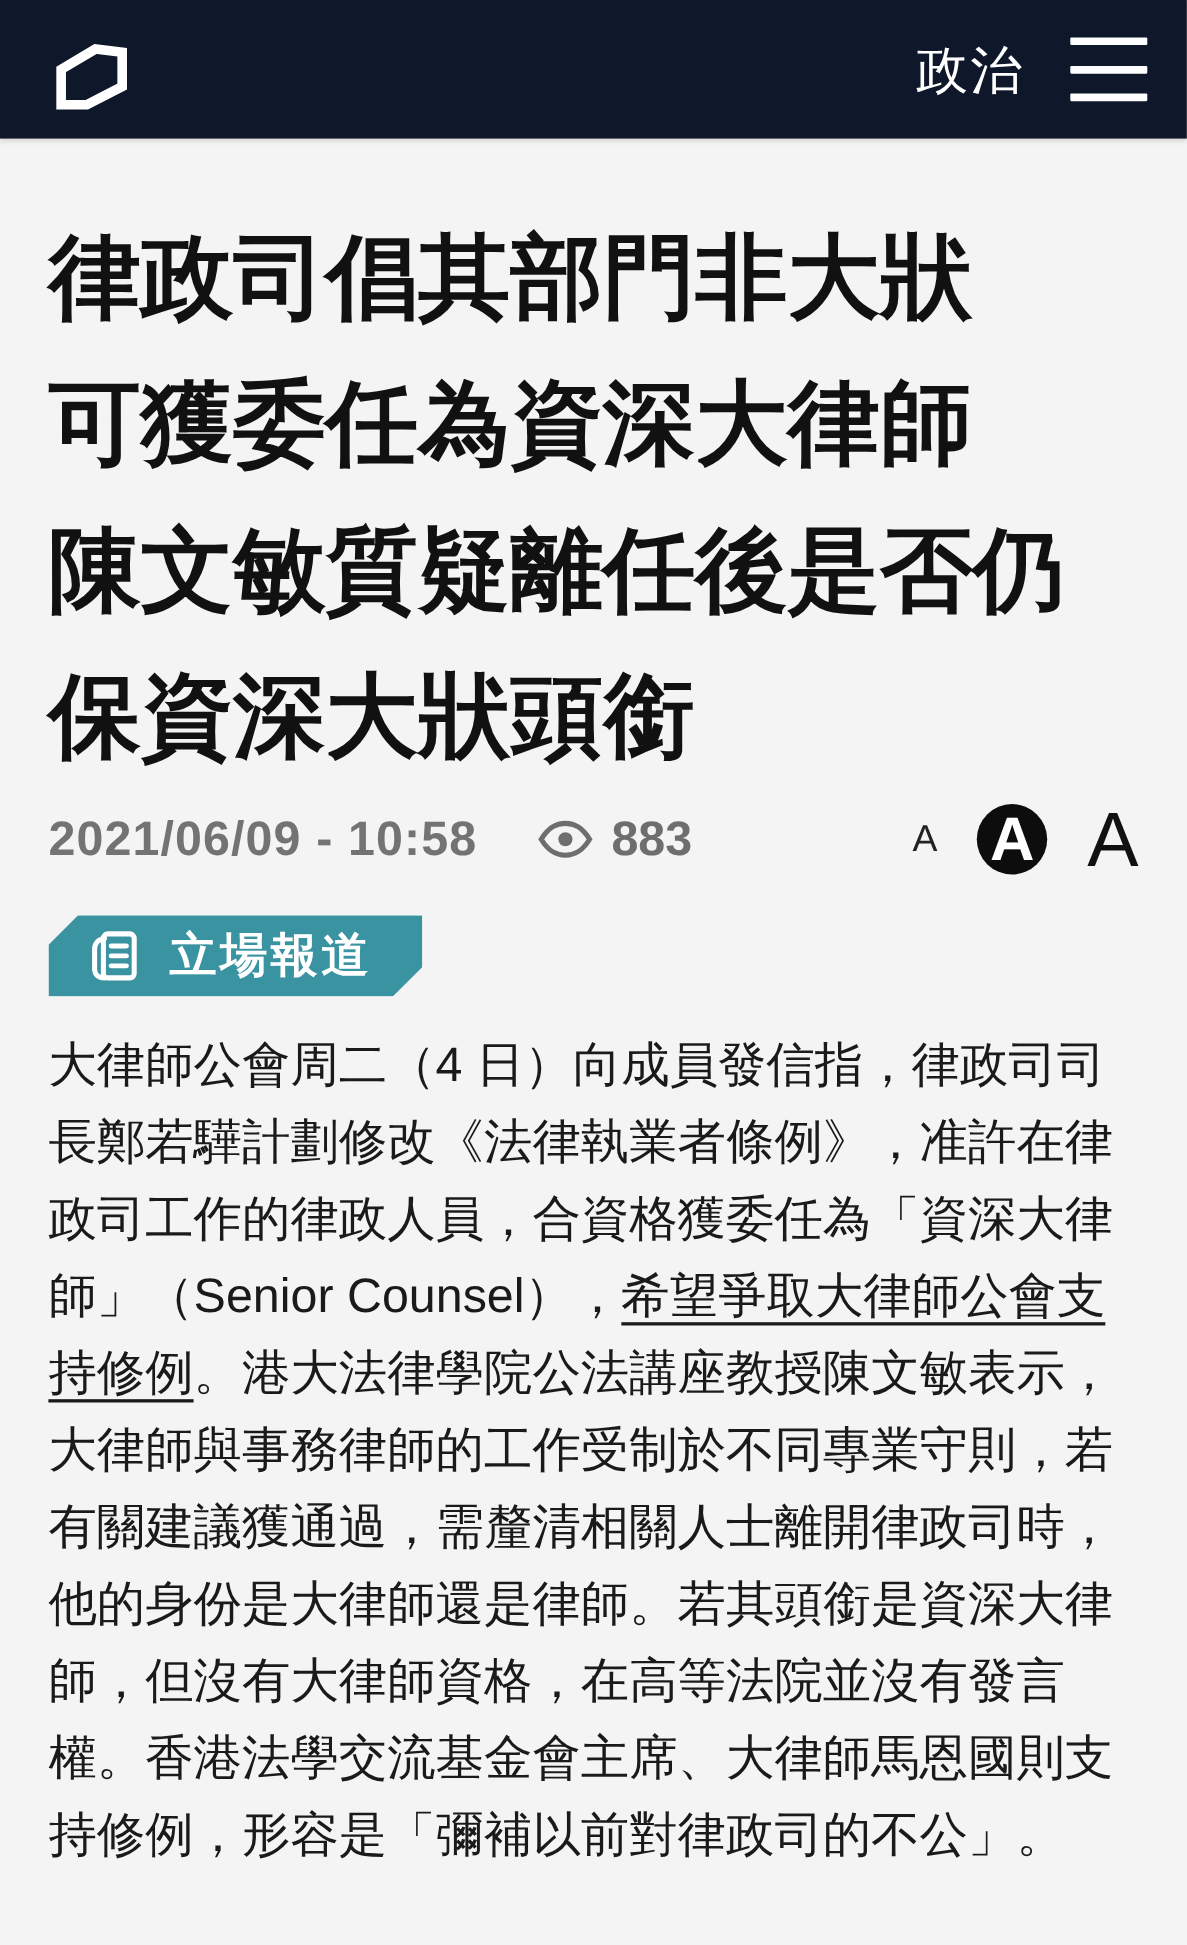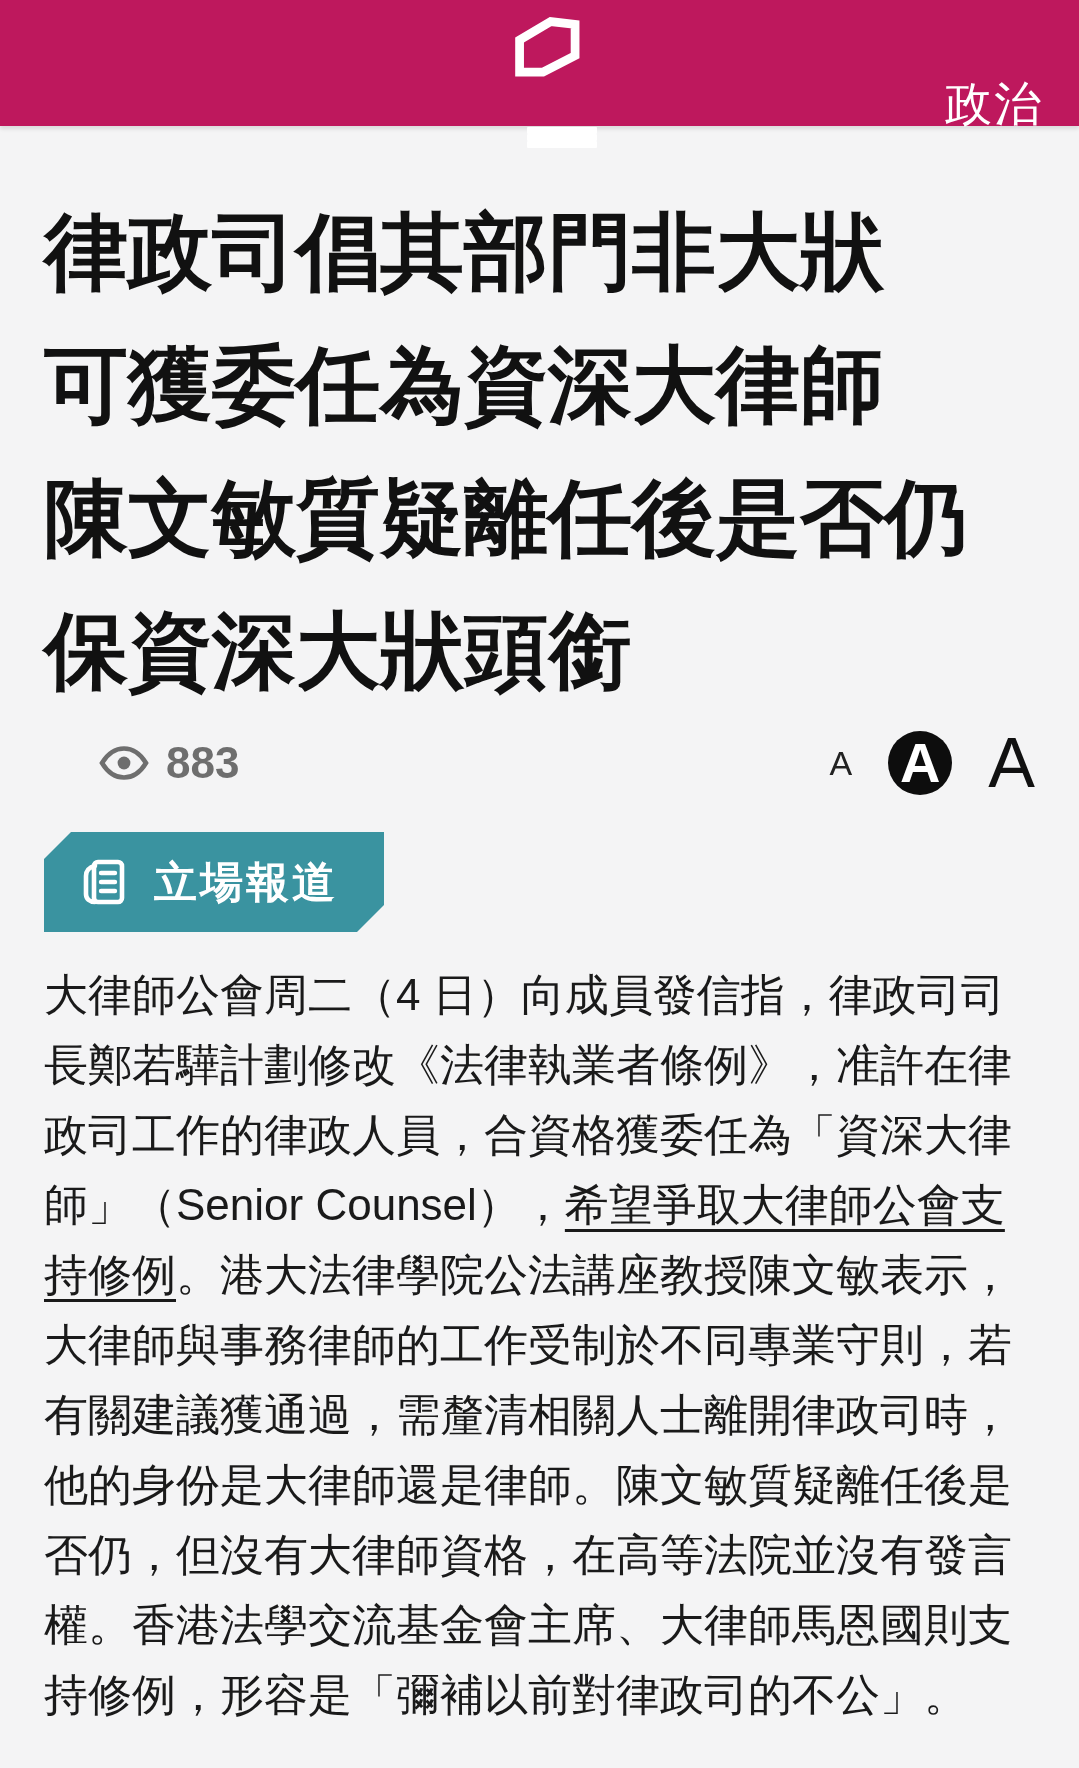--- a/index.html
+++ b/index.html
@@ -6,26 +6,25 @@
   html,body { width:1079px; height:1768px; overflow:hidden; }
   body {
     background:#f4f4f5;
     font-family:"Liberation Sans","DejaVu Sans",sans-serif;
     color:#1a1a1a;
   }
 
   
   .app-header {
     height:126px;
-    background:#be185d;
+    background:#0f172a;
     display:flex;
     align-items:center;
     padding:0 36px 0 38px;
     box-shadow:0 3px 4px rgba(0,0,0,0.10);
-    flex-direction:column;
   }
   .logo-svg { display:block; margin-top:6px; }
   .category-label {
     margin-left:auto;
     color:#ffffff;
     font-size:47px;
     font-weight:500;
     letter-spacing:2px;
     line-height:1;
     cursor:pointer;
@@ -94,21 +93,21 @@
   }
   .fs-large { font-size:70px; font-weight:500; color:#111; line-height:1; cursor:pointer; }
 
   .tag-badge {
     margin-top:36px;
     display:inline-flex;
     align-items:center;
     gap:28px;
     background:#3a93a0;
     color:#ffffff;
-    height:100px;
+    height:74px;
     padding:0 46px 0 38px;
     clip-path:polygon(27px 0, 100% 0, 100% calc(100% - 27px), calc(100% - 27px) 100%, 0 100%, 0 27px);
     cursor:pointer;
   }
   .tag-label {
     font-size:43px;
     font-weight:700;
     letter-spacing:3px;
     line-height:1;
   }
@@ -145,20 +144,21 @@
 </header>
 
 <main class="content">
 
   <h1 class="article-title">律政司倡其部門非大狀
 可獲委任為資深大律師
 陳文敏質疑離任後是否仍
 保資深大狀頭銜</h1>
 
   <div class="meta-row">
+    <span class="pub-date">2021/06/09 - 10:58</span>
     <span class="views-group">
       <svg width="52" height="38" viewBox="0 0 52 38">
         <path d="M4 19 C11 7.5 18 4.5 26 4.5 C34 4.5 41 7.5 48 19 C41 30.5 34 33.5 26 33.5 C18 33.5 11 30.5 4 19 Z" fill="none" stroke="#6e6e6e" stroke-width="4.6"></path>
         <circle cx="26" cy="19" r="6.4" fill="#6e6e6e"></circle>
       </svg>
       <span class="views-count">883</span>
     </span>
     <span class="font-size-controls">
       <span class="fs-small">A</span>
       <span class="fs-medium">A</span>
@@ -170,15 +170,15 @@
     <svg width="44" height="48" viewBox="0 0 44 48">
       <path d="M13 8 C7 9 4 13 4 18 L4 36 C4 41 7.5 44 13 44" fill="none" stroke="#ffffff" stroke-width="4.6" stroke-linecap="round"></path>
       <rect x="12" y="4" width="28" height="40" rx="4" fill="none" stroke="#ffffff" stroke-width="4.6"></rect>
       <line x1="19" y1="15" x2="33" y2="15" stroke="#ffffff" stroke-width="4.4" stroke-linecap="round"></line>
       <line x1="19" y1="24" x2="33" y2="24" stroke="#ffffff" stroke-width="4.4" stroke-linecap="round"></line>
       <line x1="19" y1="33" x2="33" y2="33" stroke="#ffffff" stroke-width="4.4" stroke-linecap="round"></line>
     </svg>
     <span class="tag-label">立場報道</span>
   </div>
 
-  <p class="article-body"><span>大律師公會周二（4 日）向成員發信指，律政司司長鄭若驊計劃修改《法律執業者條例》，准許在律政司工作的律政人員，合資格獲委任為「資深大律師」（Senior Counsel），</span><a class="inline-link" href="#">希望爭取大律師公會支持修例</a><span>。港大法律學院公法講座教授陳文敏表示，大律師與事務律師的工作受制於不同專業守則，若有關建議獲通過，需釐清相關人士離開律政司時，他的身份是大律師還是律師。陳文敏質疑離任後是否仍，但沒有大律師資格，在高等法院並沒有發言權。香港法學交流基金會主席、大律師馬恩國則支持修例，形容是「彌補以前對律政司的不公」。</span></p>
+  <p class="article-body"><span>大律師公會周二（4 日）向成員發信指，律政司司長鄭若驊計劃修改《法律執業者條例》，准許在律政司工作的律政人員，合資格獲委任為「資深大律師」（Senior Counsel），</span><a class="inline-link" href="#">希望爭取大律師公會支持修例</a><span>。港大法律學院公法講座教授陳文敏表示，大律師與事務律師的工作受制於不同專業守則，若有關建議獲通過，需釐清相關人士離開律政司時，他的身份是大律師還是律師。若其頭銜是資深大律師，但沒有大律師資格，在高等法院並沒有發言權。香港法學交流基金會主席、大律師馬恩國則支持修例，形容是「彌補以前對律政司的不公」。</span></p>
 
 </main>
 
 </body></html>

